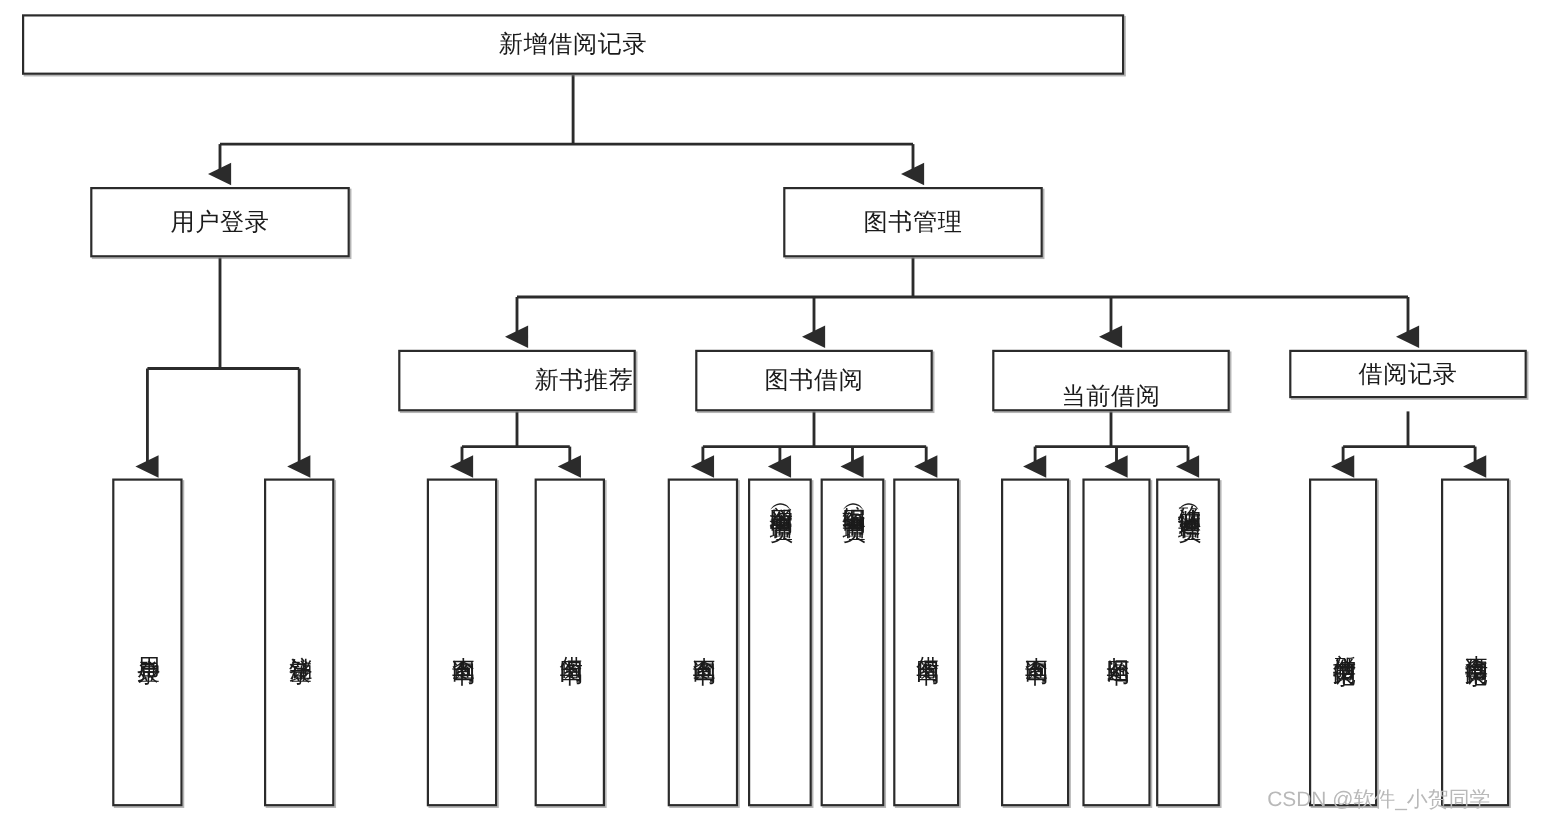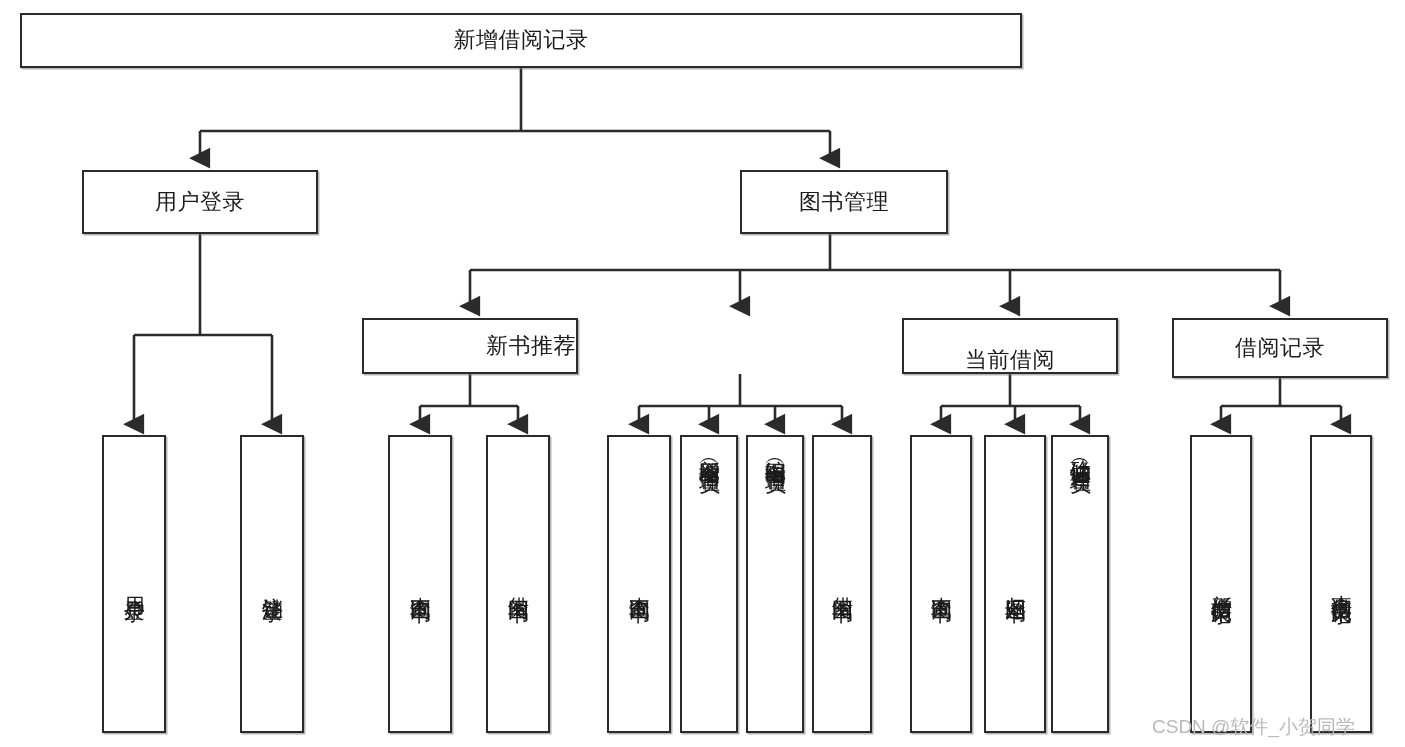--- a/index.html
+++ b/index.html
@@ -130,31 +130,34 @@
     </g>
   </svg>
 
   <div class="node horiz" style="left:20px; top:13px; width:1002px; height:55px;">
     <span class="node-label">新增借阅记录</span>
   </div>
 
   <div class="node horiz" style="left:82px; top:170px; width:236px; height:64px;">
     <span class="node-label">用户登录</span>
   </div>
-  <div class="node horiz" style="left:740px; top:170px; width:208px; height:64px;">
+  <div class="node horiz" style="left:712px; top:170px; width:236px; height:64px;">
     <span class="node-label">图书管理</span>
   </div>
 
   <div class="node horiz" style="left:362px; top:318px; width:216px; height:56px;justify-content:flex-end;">
     <span class="node-label">新书推荐</span>
   </div>
+  <div class="node horiz" style="left:632px; top:318px; width:216px; height:56px;">
+    <span class="node-label">图书借阅</span>
+  </div>
   <div class="node horiz" style="left:902px; top:318px; width:216px; height:56px;align-items:flex-end;">
     <span class="node-label">当前借阅</span>
   </div>
-  <div class="node horiz" style="left:1172px; top:318px; width:216px; height:60px;">
+  <div class="node horiz" style="left:1172px; top:318px; width:216px; height:44px;">
     <span class="node-label">借阅记录</span>
   </div>
 
   <div class="node vert centerish" style="left:102px; top:435px; width:64px; height:298px;">
     <span class="node-label">用户登录</span>
   </div>
   <div class="node vert centerish" style="left:240px; top:435px; width:64px; height:298px;">
     <span class="node-label">注销登录</span>
   </div>
   <div class="node vert centerish" style="left:388px; top:435px; width:64px; height:298px;">

